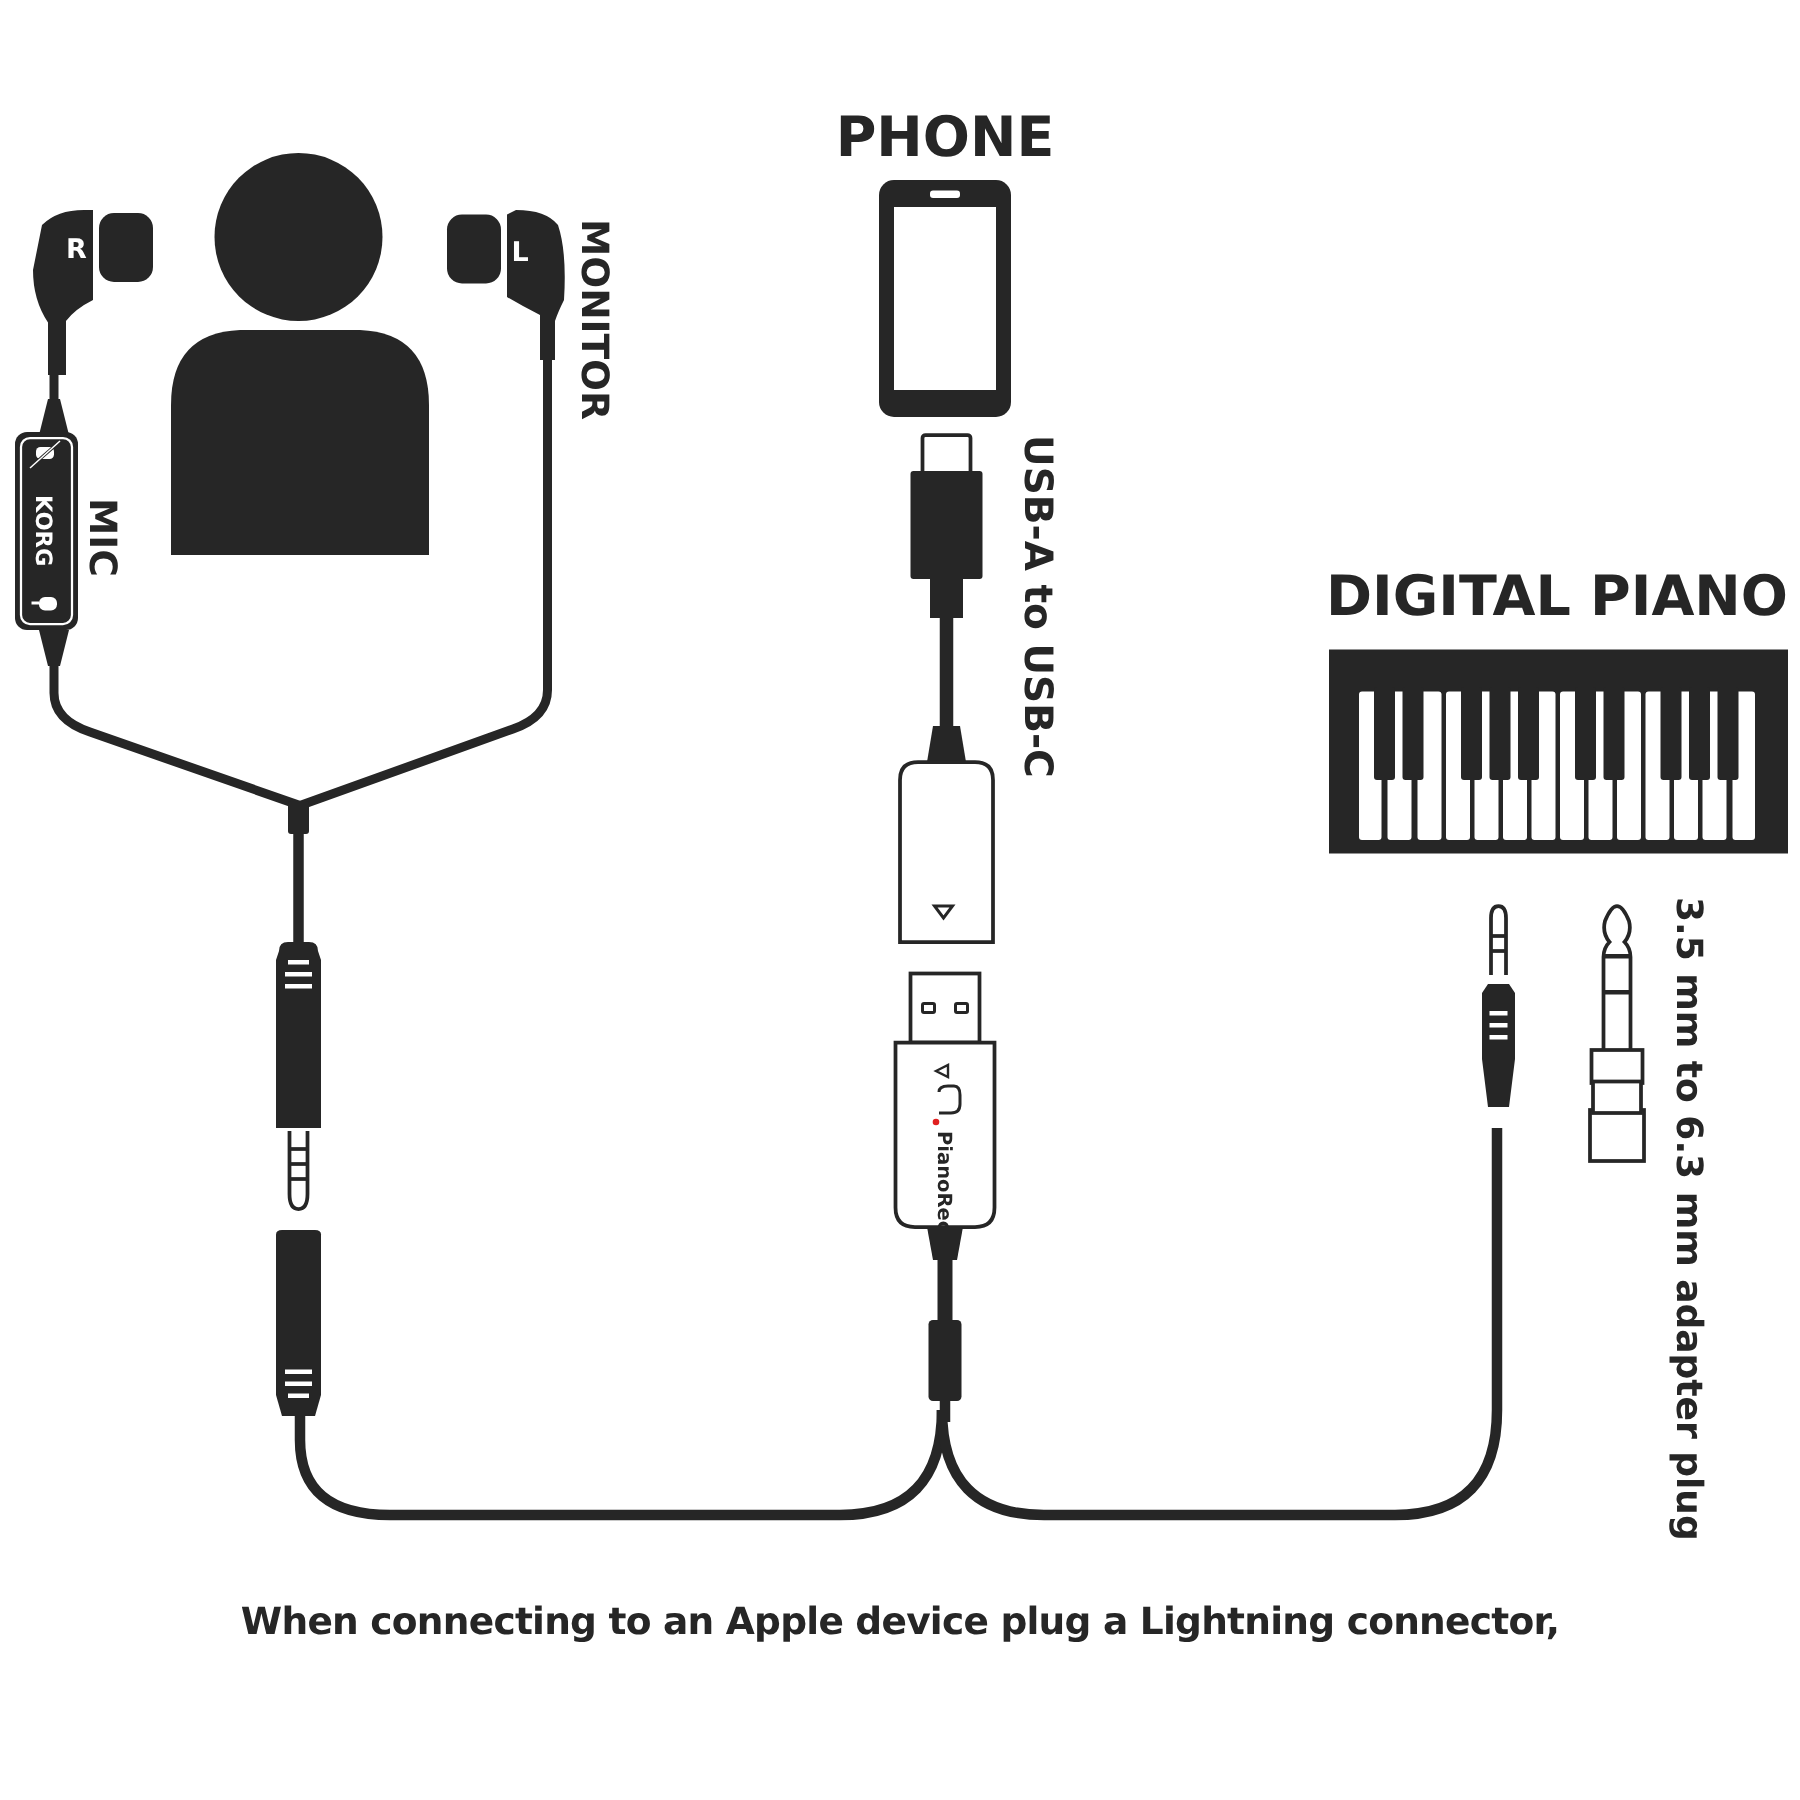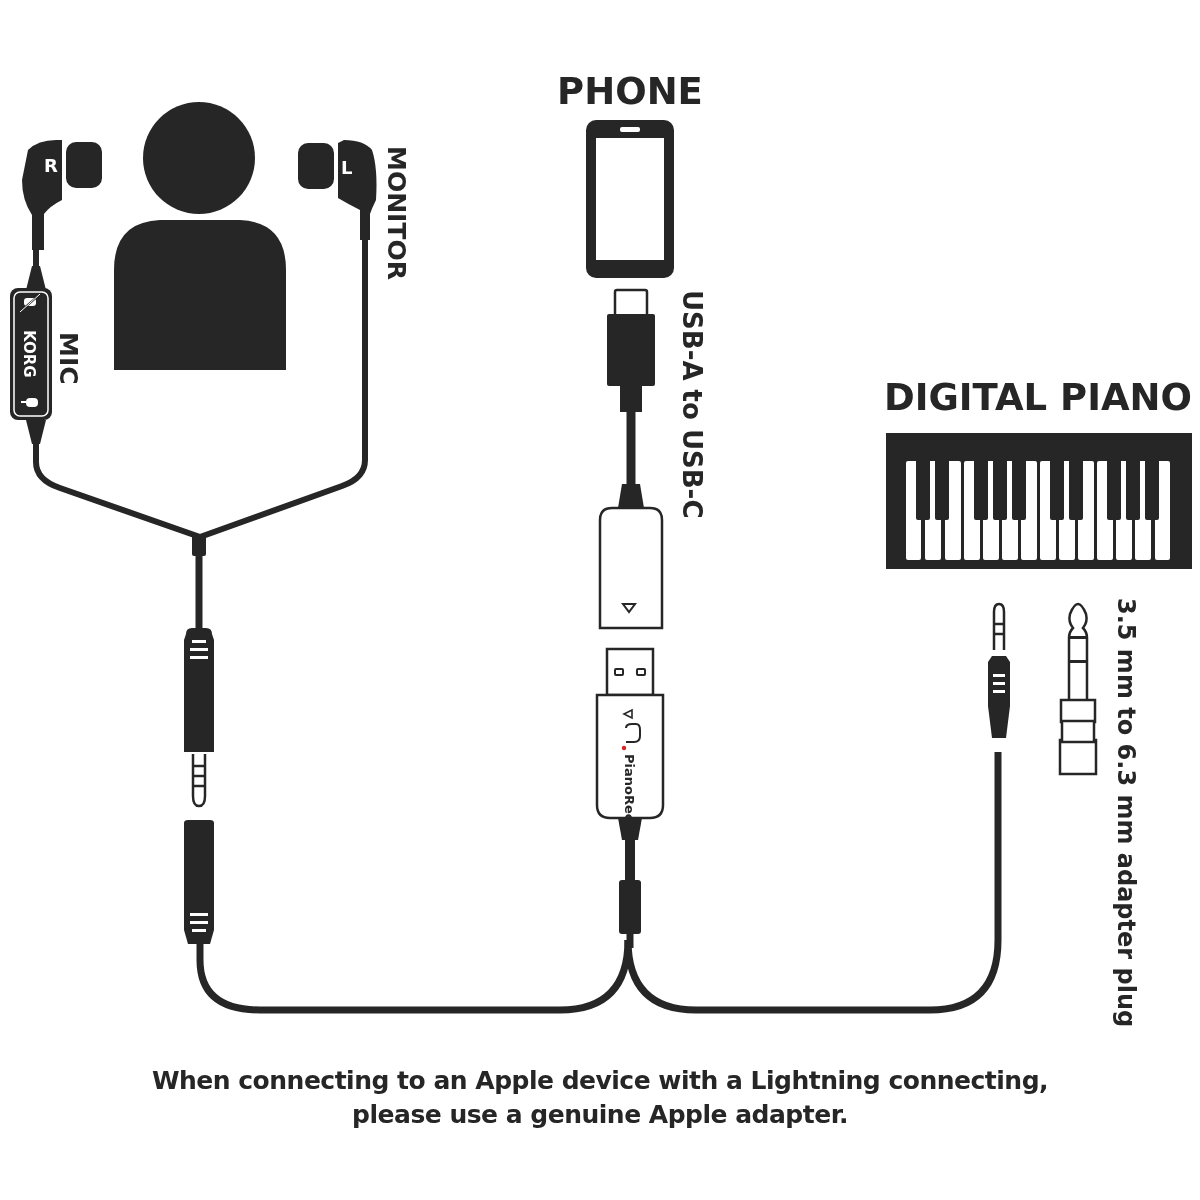--- a/index.html
+++ b/index.html
@@ -169,15 +169,14 @@
     <rect x="1065" y="720" width="28" height="8" fill="#fff" stroke="#262626" stroke-width="2.5"></rect>
     <rect x="1061" y="700" width="34" height="22" fill="#fff" stroke="#262626" stroke-width="2.5"></rect>
     <rect x="1060" y="740" width="36" height="34" fill="#fff" stroke="#262626" stroke-width="2.5"></rect>
     <rect x="1062" y="721" width="32" height="21" fill="#fff" stroke="#262626" stroke-width="2.5"></rect>
   </g>
 
   <text x="0" y="0" transform="translate(1118 598) rotate(90)" font-size="24" class="lbl">3.5 mm to 6.3 mm adapter plug</text>
 
 </svg>
 
-<div class="cap" style="top:1064px;">When connecting to an Apple device with a Lightning connecting,</div>
-<div class="cap" style="top:1098px;">please use a genuine Apple adapter.</div>
+<div class="cap" style="top:1064px;">When connecting to an Apple device plug a Lightning connector,</div>
 </div>
 
 </body></html>

